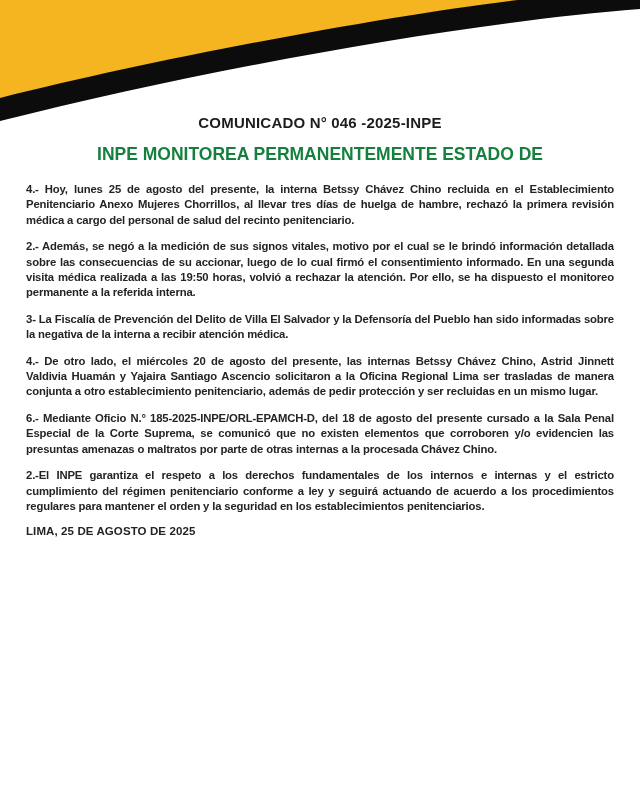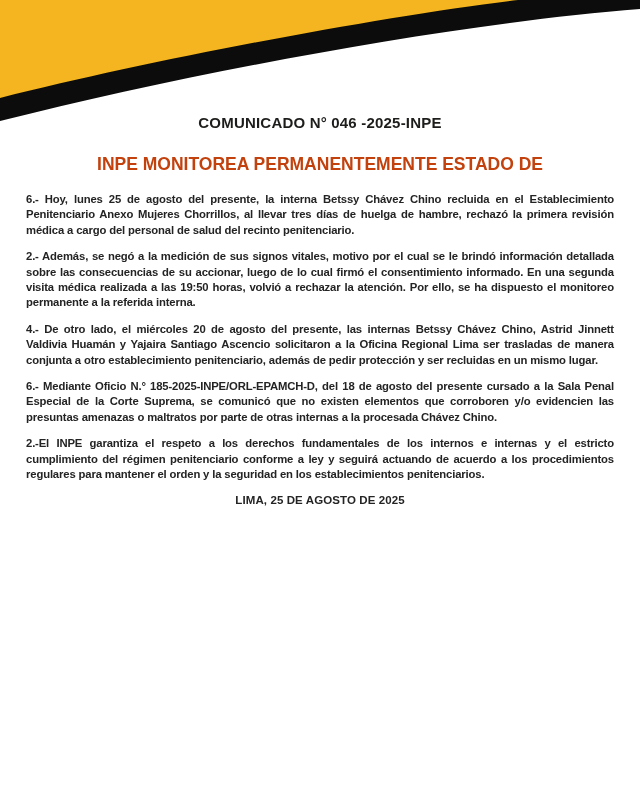--- a/index.html
+++ b/index.html
@@ -6,27 +6,27 @@
   html, body { width: 640px; height: 800px; background: #ffffff; }
   body { font-family: "Liberation Sans", sans-serif; }
   .page { position: relative; width: 640px; height: 597px; overflow: hidden; background: #fff; }
 
   
   .top-curve { position: absolute; top: 0; left: 0; width: 640px; height: 130px; }
 
   
   .content { position: absolute; left: 26px; right: 26px; top: 114px; color: #1d1d1b; }
   .doc-title { text-align: center; font-size: 15px; font-weight: bold; letter-spacing: .2px; color: #1d1d1b; }
-  .doc-subtitle { margin-top: 21px; text-align: center; font-size: 17.5px; line-height: 24px; font-weight: bold; color: #c2410c; }
+  .doc-subtitle { margin-top: 11px; text-align: center; font-size: 17.5px; line-height: 24px; font-weight: bold; color: #15803d; }
   .paragraphs { margin-top: 16px; }
   .paragraphs p {
     font-size: 11.3px; line-height: 15.4px; font-weight: bold; color: #242424;
     text-align: justify; letter-spacing: -0.15px; margin-bottom: 11px;
   }
-  .dateline { text-align: center; font-size: 11.5px; font-weight: bold; color: #242424; margin-top: 8px; letter-spacing: .1px; }
+  .dateline { text-align: left; font-size: 11.5px; font-weight: bold; color: #242424; margin-top: 8px; letter-spacing: .1px; }
 
   
   .footer-black { position: absolute; left: 0; top: 690px; width: 640px; height: 16px; background: #0c0c0c; }
   .footer-yellow { position: absolute; left: 0; top: 706px; width: 640px; height: 62px; background: #f4b520; }
   .footer-card {
     position: absolute; left: 8px; right: 8px; top: 722px; height: 78px;
     background: #ffffff; border-radius: 16px 16px 0 0;
     display: flex; align-items: center; justify-content: space-between;
     padding: 6px 42px 0 42px;
   }
@@ -93,22 +93,23 @@
     <path d="M0,0 L640,0 L640,9 C450,24 195,72 0,121 Z" fill="#0c0c0c"></path>
     <path d="M0,0 L518,0 C385,16 158,58 0,98 Z" fill="#f4b520"></path>
   </svg>
 
   <div class="content">
     <div class="doc-title">COMUNICADO N° 046 -2025-INPE</div>
     <div class="doc-subtitle">
       <div>INPE MONITOREA PERMANENTEMENTE ESTADO DE</div>
     </div>
     <div class="paragraphs">
-      <p>6.- Hoy, lunes 25 de agosto del presente, la interna Betssy Chávez Chino recluida en el Establecimiento Penitenciario Anexo Mujeres Chorrillos, al llevar tres días de huelga de hambre, rechazó la primera revisión médica a cargo del personal de salud del recinto penitenciario.</p>
+      <p>4.- Hoy, lunes 25 de agosto del presente, la interna Betssy Chávez Chino recluida en el Establecimiento Penitenciario Anexo Mujeres Chorrillos, al llevar tres días de huelga de hambre, rechazó la primera revisión médica a cargo del personal de salud del recinto penitenciario.</p>
       <p>2.- Además, se negó a la medición de sus signos vitales, motivo por el cual se le brindó información detallada sobre las consecuencias de su accionar, luego de lo cual firmó el consentimiento informado. En una segunda visita médica realizada a las 19:50 horas, volvió a rechazar la atención. Por ello, se ha dispuesto el monitoreo permanente a la referida interna.</p>
+      <p>3- La Fiscalía de Prevención del Delito de Villa El Salvador y la Defensoría del Pueblo han sido informadas sobre la negativa de la interna a recibir atención médica.</p>
       <p>4.- De otro lado, el miércoles 20 de agosto del presente, las internas Betssy Chávez Chino, Astrid Jinnett Valdivia Huamán y Yajaira Santiago Ascencio solicitaron a la Oficina Regional Lima ser trasladas de manera conjunta a otro establecimiento penitenciario, además de pedir protección y ser recluidas en un mismo lugar.</p>
       <p>6.- Mediante Oficio N.° 185-2025-INPE/ORL-EPAMCH-D, del 18 de agosto del presente cursado a la Sala Penal Especial de la Corte Suprema, se comunicó que no existen elementos que corroboren y/o evidencien las presuntas amenazas o maltratos por parte de otras internas a la procesada Chávez Chino.</p>
       <p>2.-El INPE garantiza el respeto a los derechos fundamentales de los internos e internas y el estricto cumplimiento del régimen penitenciario conforme a ley y seguirá actuando de acuerdo a los procedimientos regulares para mantener el orden y la seguridad en los establecimientos penitenciarios.</p>
     </div>
     <div class="dateline">LIMA, 25 DE AGOSTO DE 2025</div>
   </div>
 
   <div class="footer-black"></div>
   <div class="footer-yellow"></div>
   <div class="footer-card">

